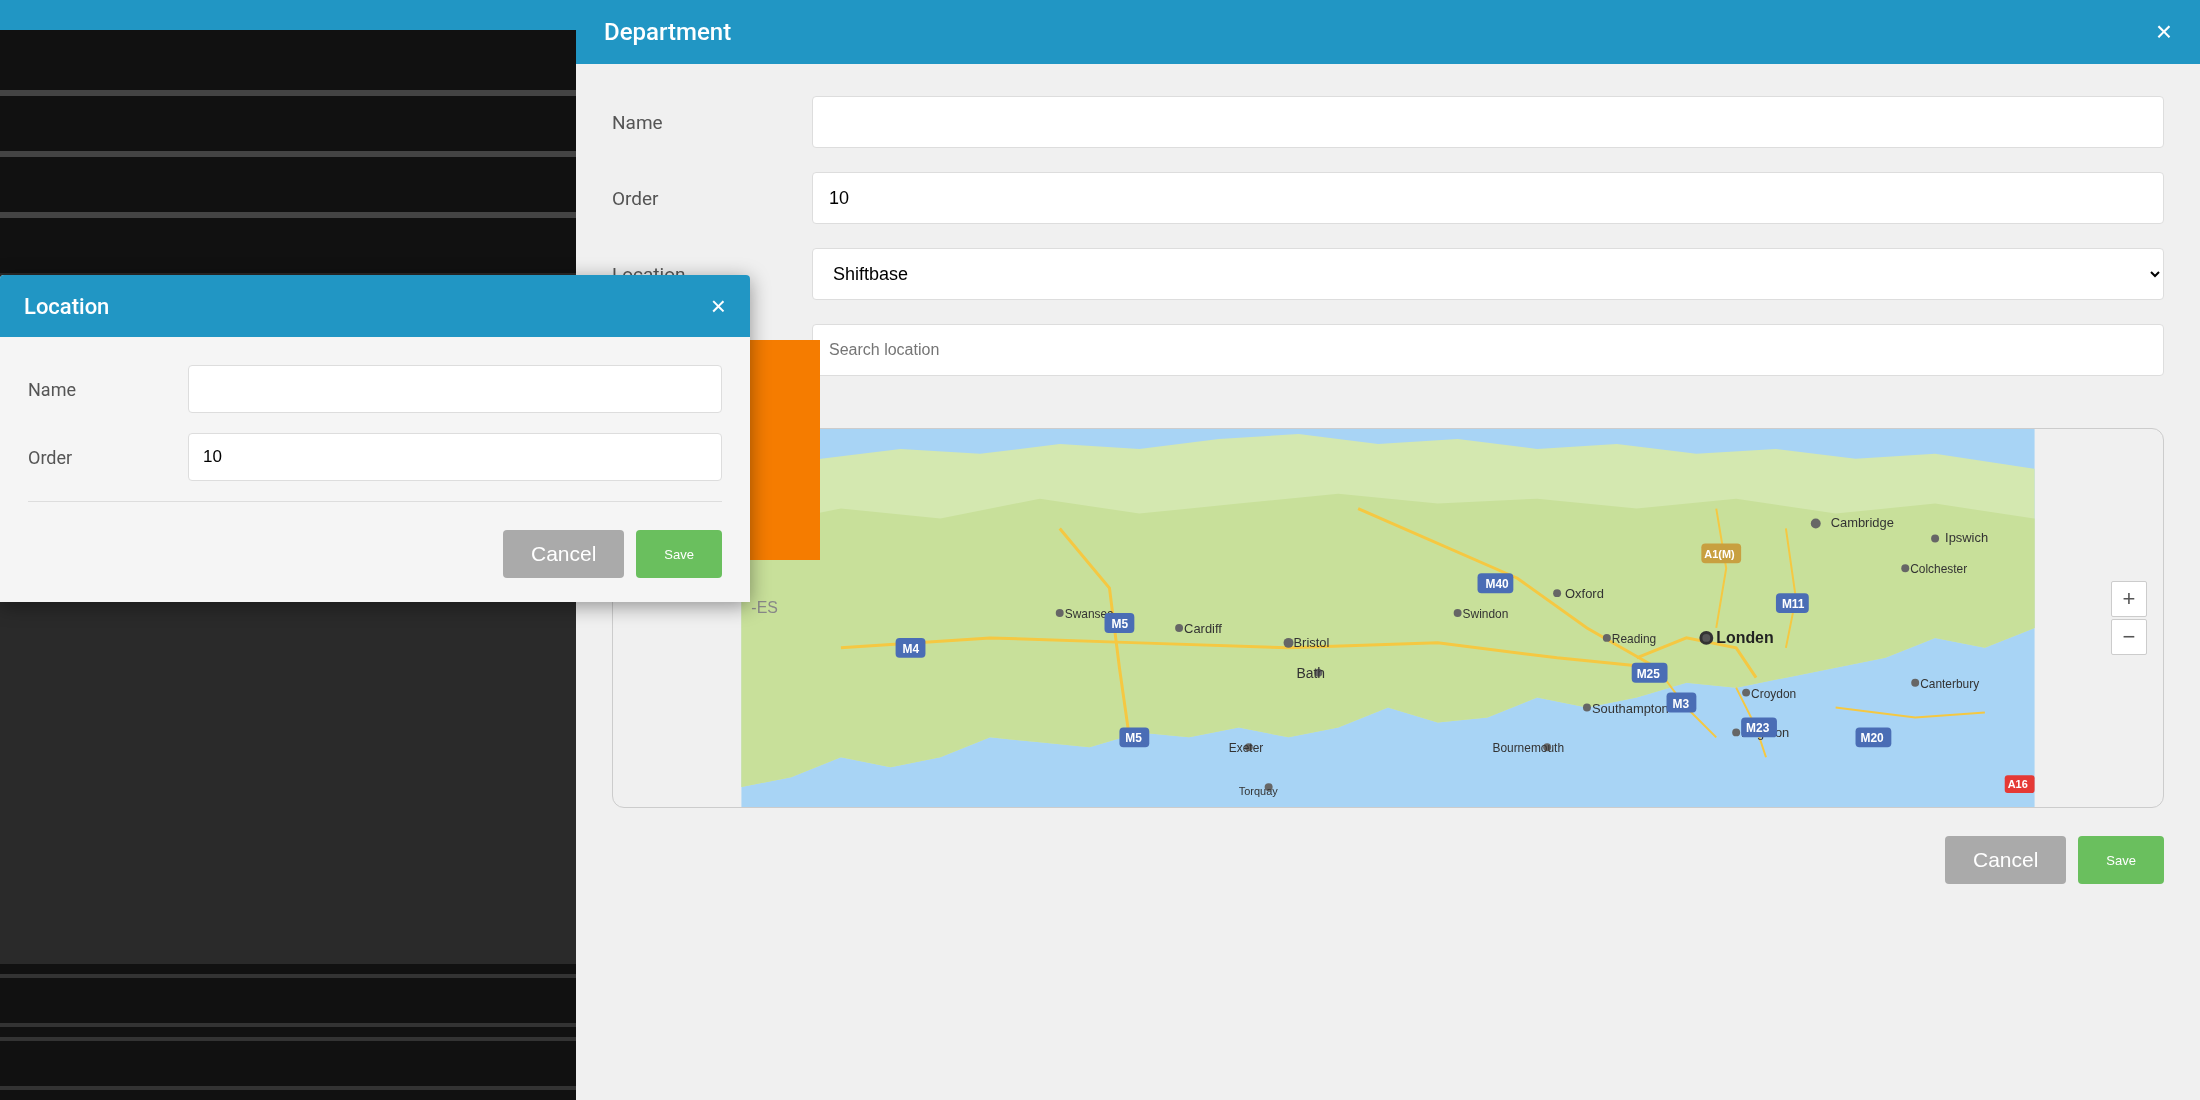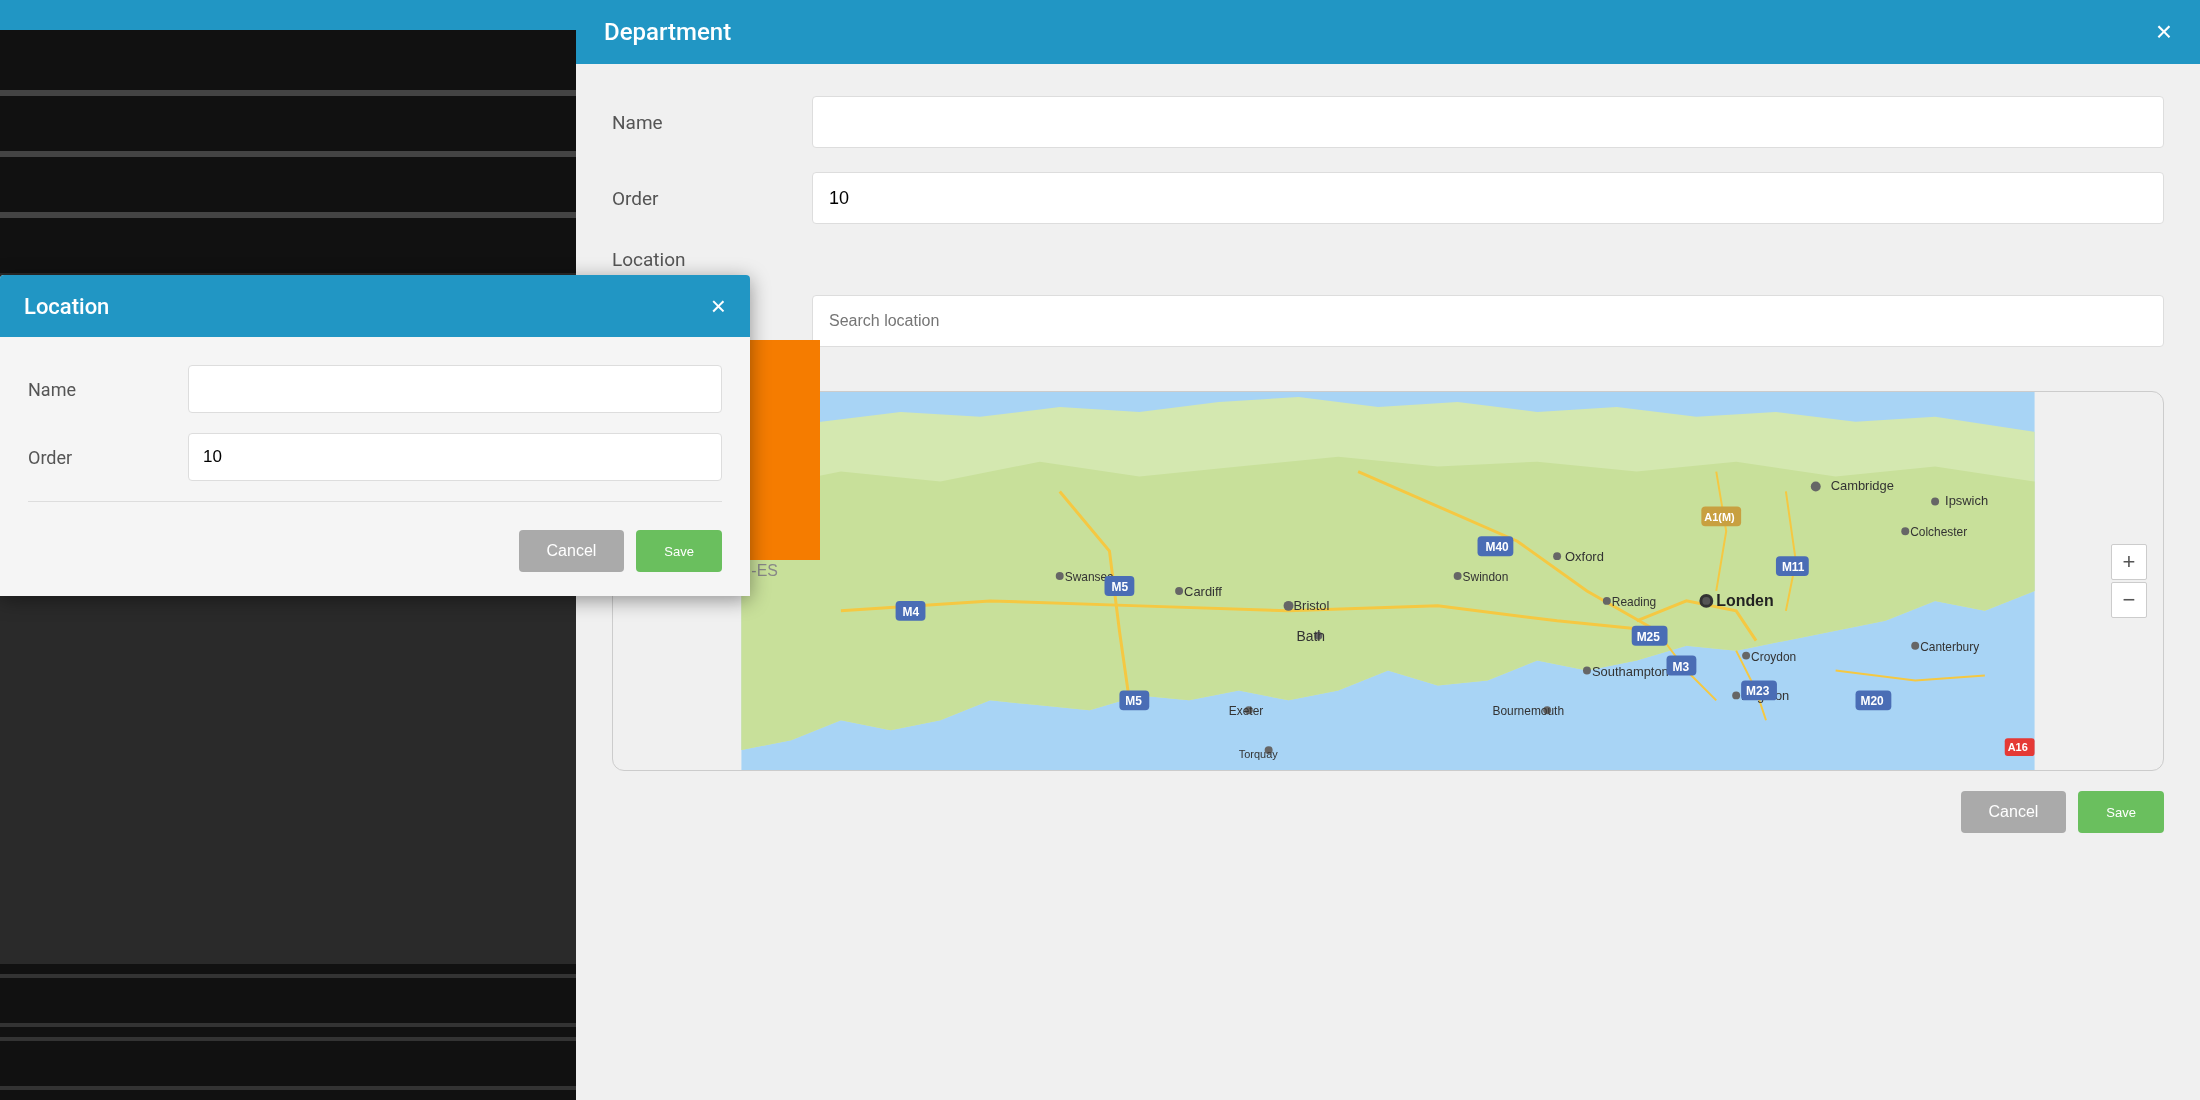--- a/index.html
+++ b/index.html
@@ -168,21 +168,21 @@
       gap: 12px;
       padding: 8px 0 4px 0;
     }
 
     .btn-cancel {
       background: #aaa;
       color: white;
       border: none;
       border-radius: 4px;
       padding: 12px 28px;
-      font-size: 16px;
+      font-size: 21px;
       cursor: pointer;
     }
 
     .btn-save {
       background: #6abf5e;
       color: white;
       border: none;
       border-radius: 4px;
       padding: 12px 28px;
       font-size: 13px;
@@ -278,21 +278,21 @@
       border-radius: 4px;
       padding: 0 16px;
       font-size: 16px;
       background: white;
       outline: none;
       color: #999;
     }
 
     
     .map-container {
-      margin: 0 36px;
+      margin: 8px 36px;
       height: 380px;
       border: 1px solid #ccc;
       border-radius: 12px;
       overflow: hidden;
       position: relative;
     }
 
     .map-svg {
       width: 100%;
       height: 100%;
@@ -438,20 +438,23 @@
     <div class="dept-form-row">
       <label class="dept-form-label">Name</label>
       <input class="dept-form-input" type="text" value="" style="">
     </div>
     <div class="dept-form-row">
       <label class="dept-form-label">Order</label>
       <input class="dept-form-input" type="text" value="10" style="">
     </div>
     <div class="dept-form-row">
       <label class="dept-form-label">Location</label>
+      <select class="dept-form-select">
+        <option>Shiftbase</option>
+      </select>
     </div>
     <div class="dept-form-row">
       <label class="dept-form-label">Ipswich</label>
       <input class="dept-form-search" type="text" placeholder="Search location" style="">
     </div>
   </div>
 
   <div class="map-container">
     <svg class="map-svg" viewBox="0 0 1300 380" xmlns="http://www.w3.org/2000/svg">
 

